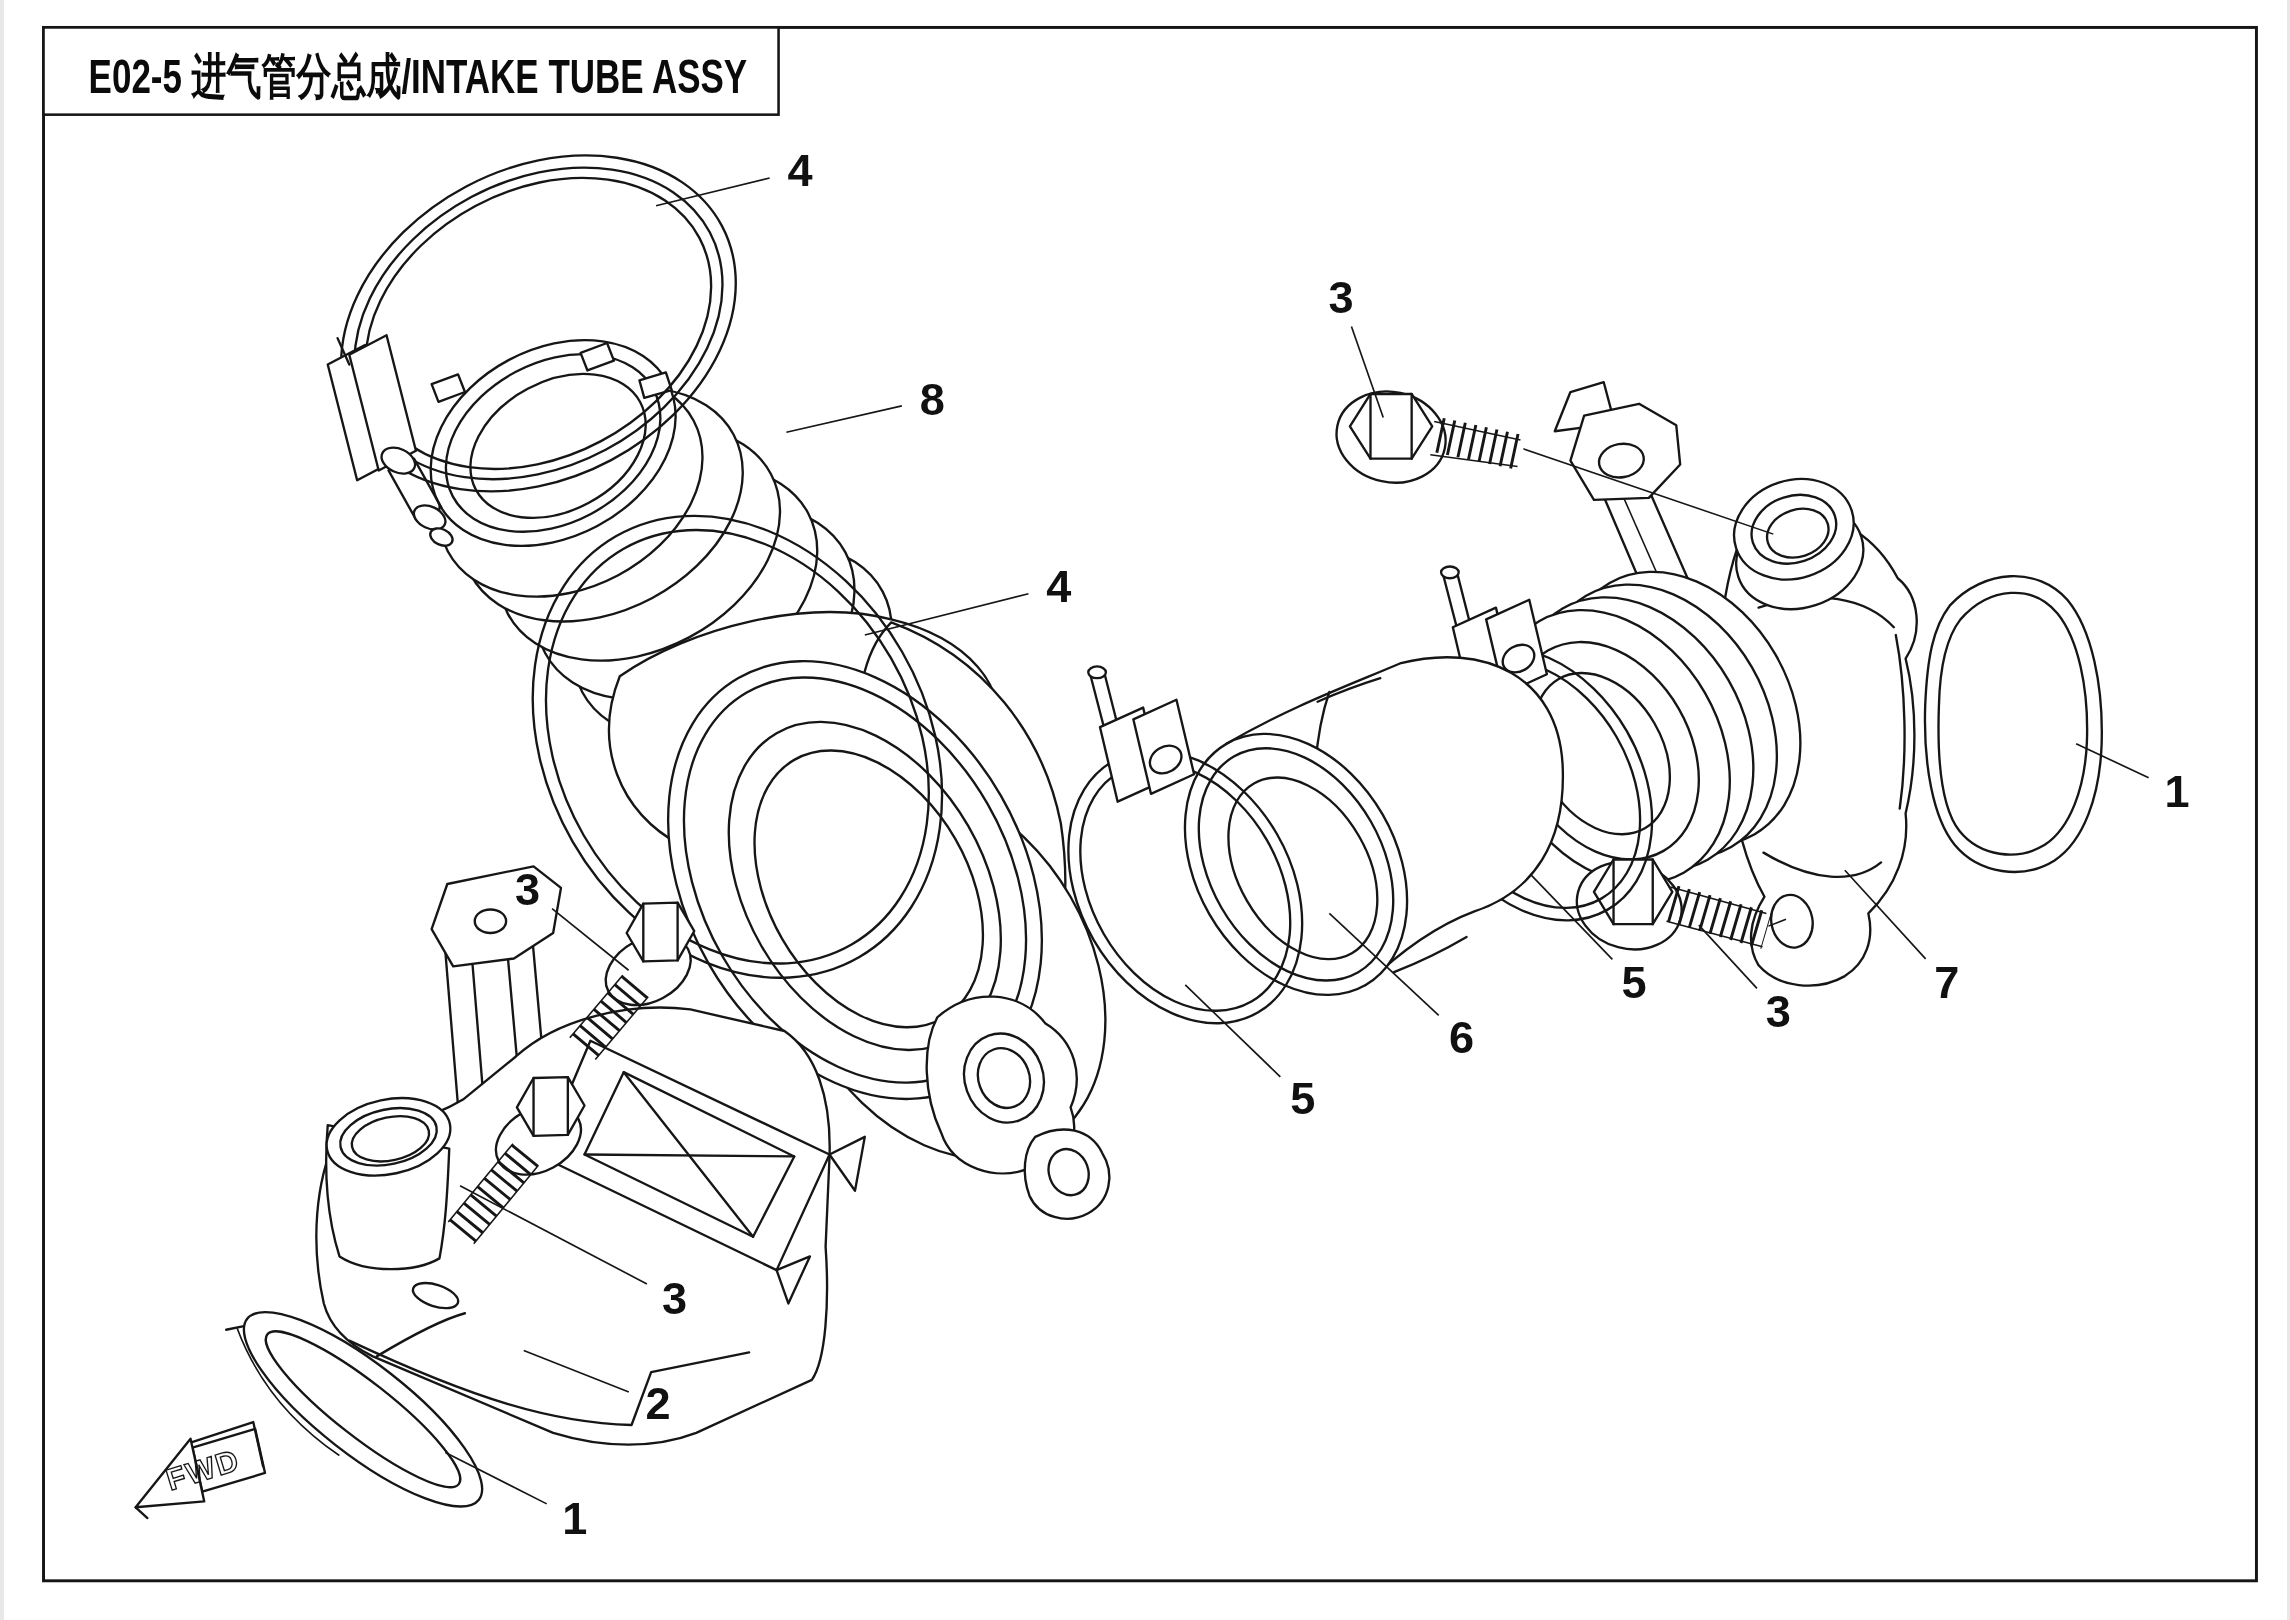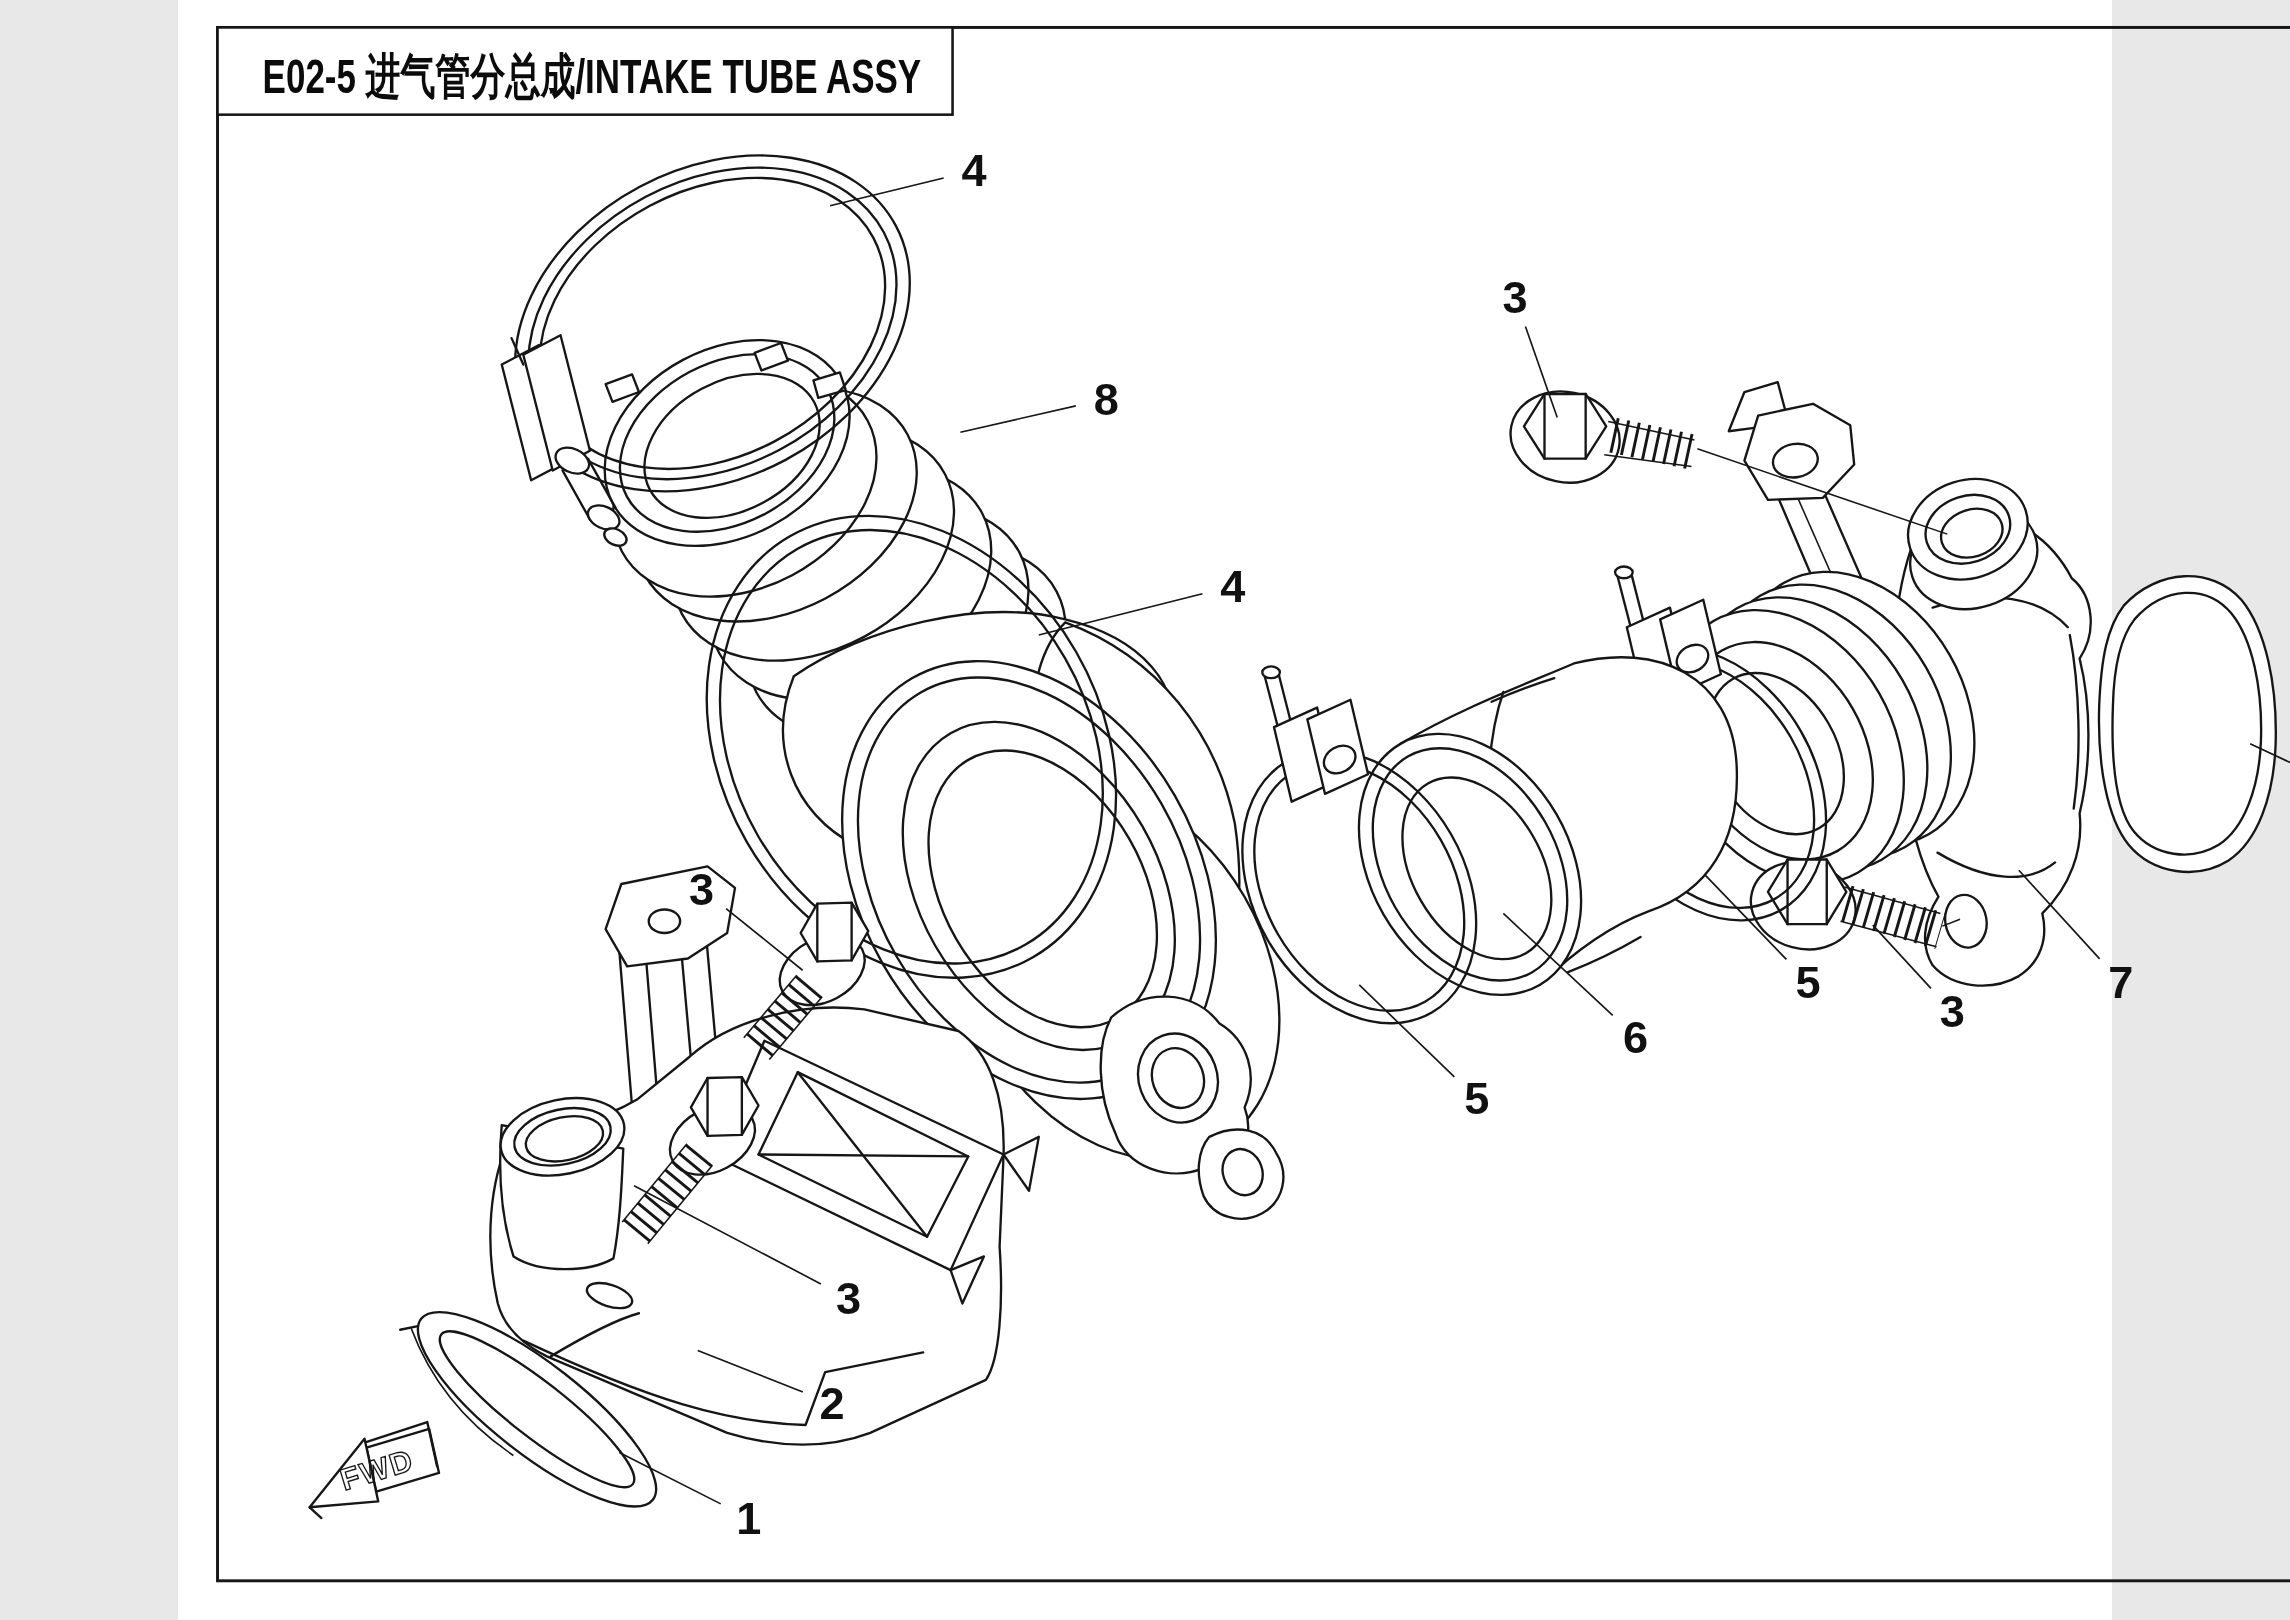--- a/index.html
+++ b/index.html
@@ -1,16 +1,16 @@
 <!DOCTYPE html>
 <html><head>
 <meta charset="utf-8">
 <style>
   html,body{margin:0;padding:0;background:#e8e8e8;}
-  .page{width:1934px;height:1620px;background:#ffffff;position:relative;margin:0 auto;
+  .page{width:2283px;height:1620px;background:#ffffff;position:relative;margin:0 auto;
         font-family:"Liberation Sans",sans-serif;}
   svg{display:block}
   .w{fill:#ffffff;stroke:#161616;stroke-width:2.4;stroke-linejoin:round;}
   .l{fill:none;stroke:#161616;stroke-width:2.4;stroke-linecap:round;stroke-linejoin:round;}
   .t{fill:none;stroke:#161616;stroke-width:1.6;}
   .thread{fill:none;stroke:#161616;stroke-dasharray:3 8;}
   .callout{font-family:"Liberation Sans",sans-serif;font-weight:bold;font-size:46px;
            fill:#111;text-anchor:middle;}
   .leader{stroke:#161616;stroke-width:1.7;}
   .pagetitle{font-family:"Liberation Sans",sans-serif;font-weight:bold;font-size:50px;fill:#0b0b0b;}

